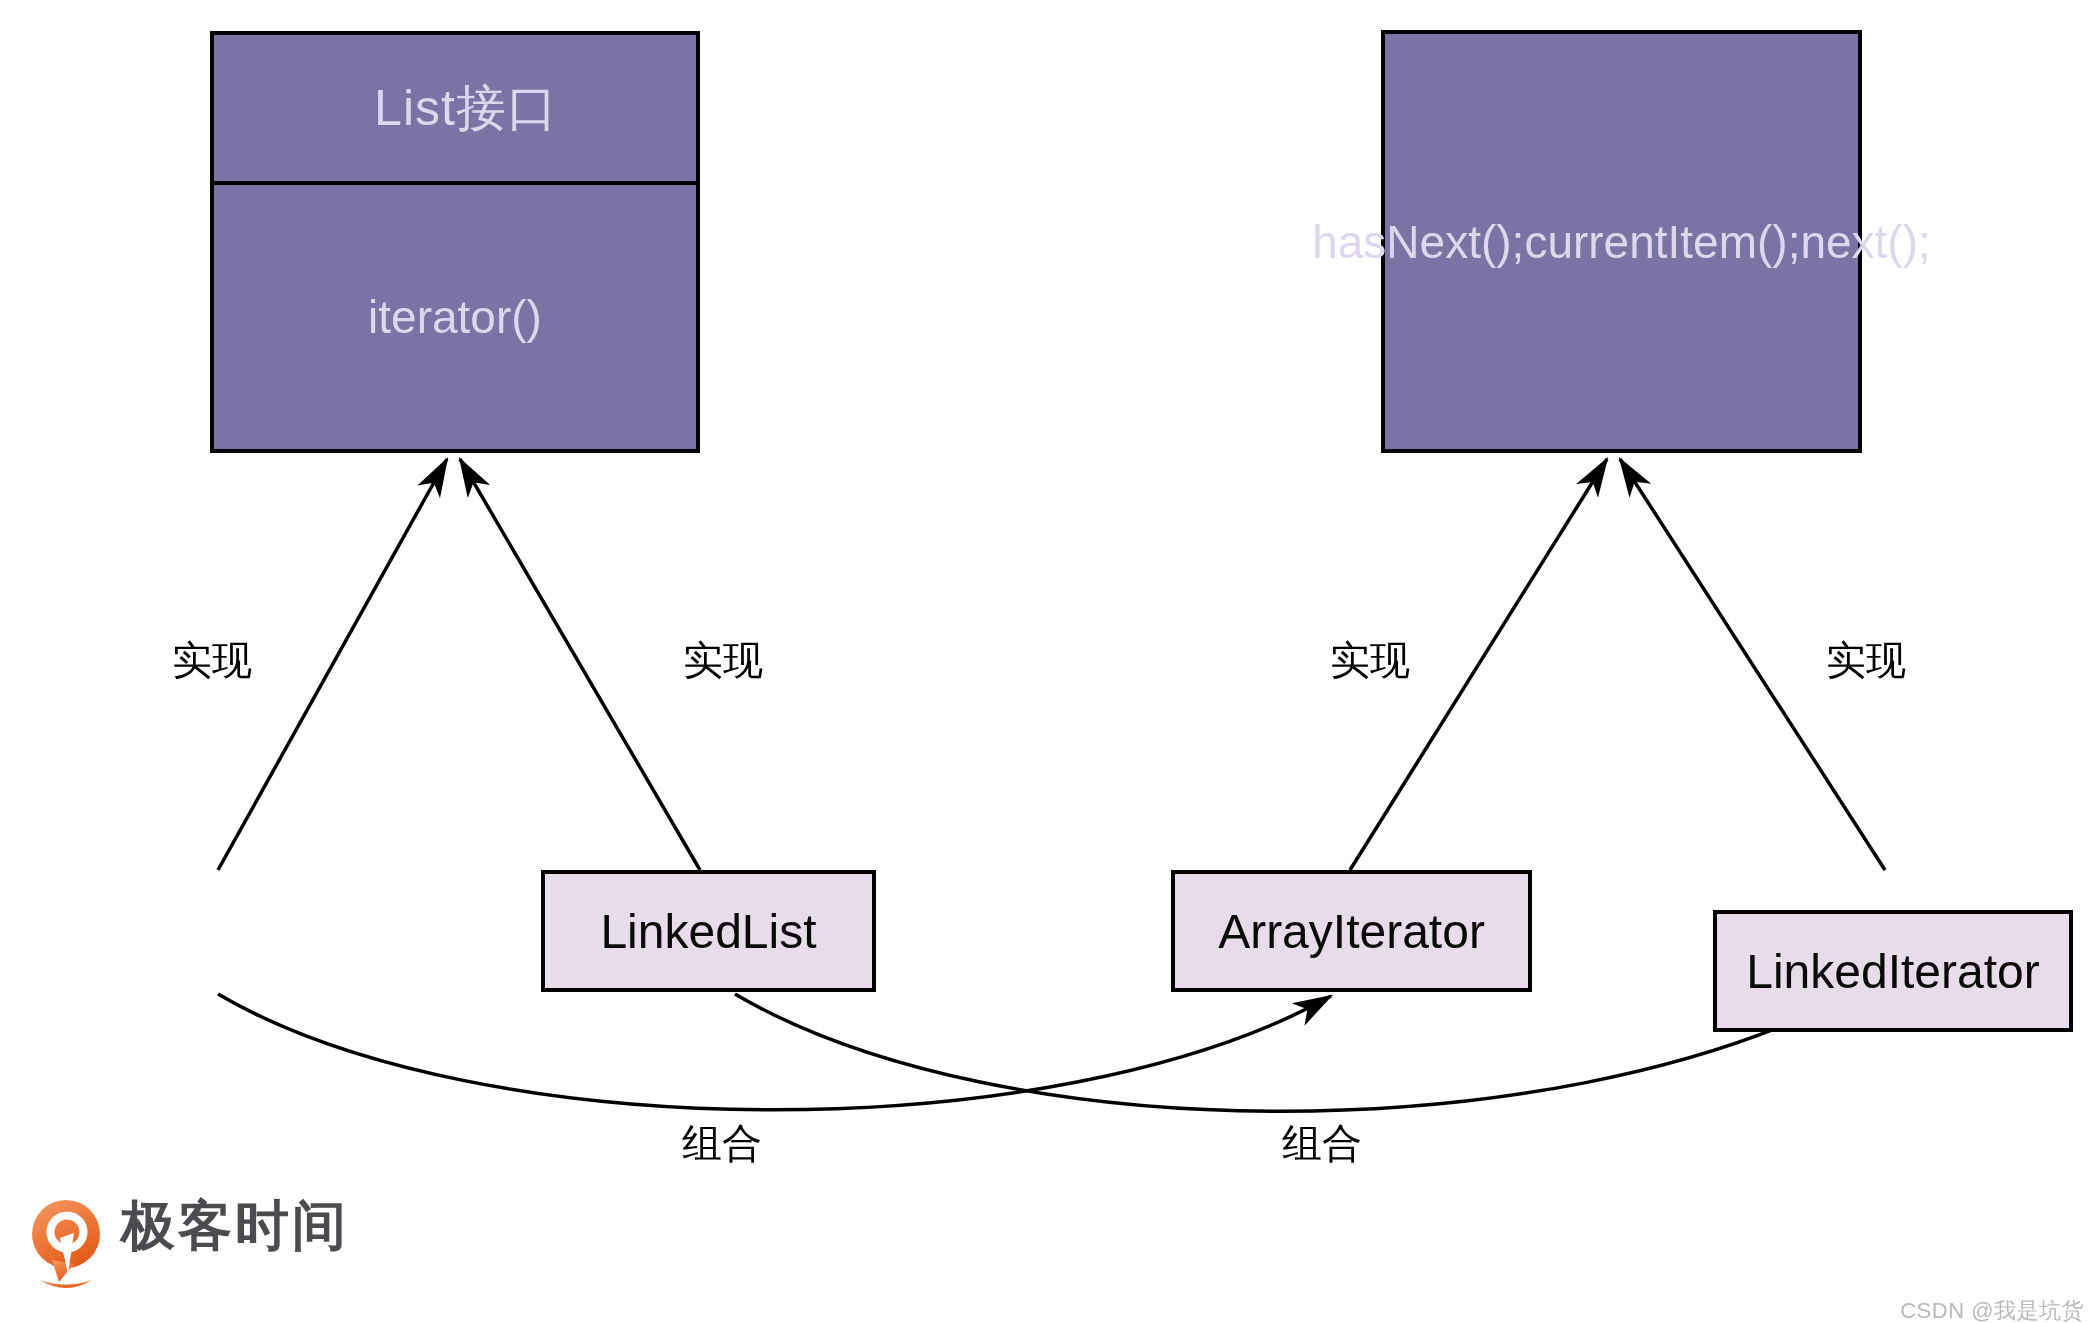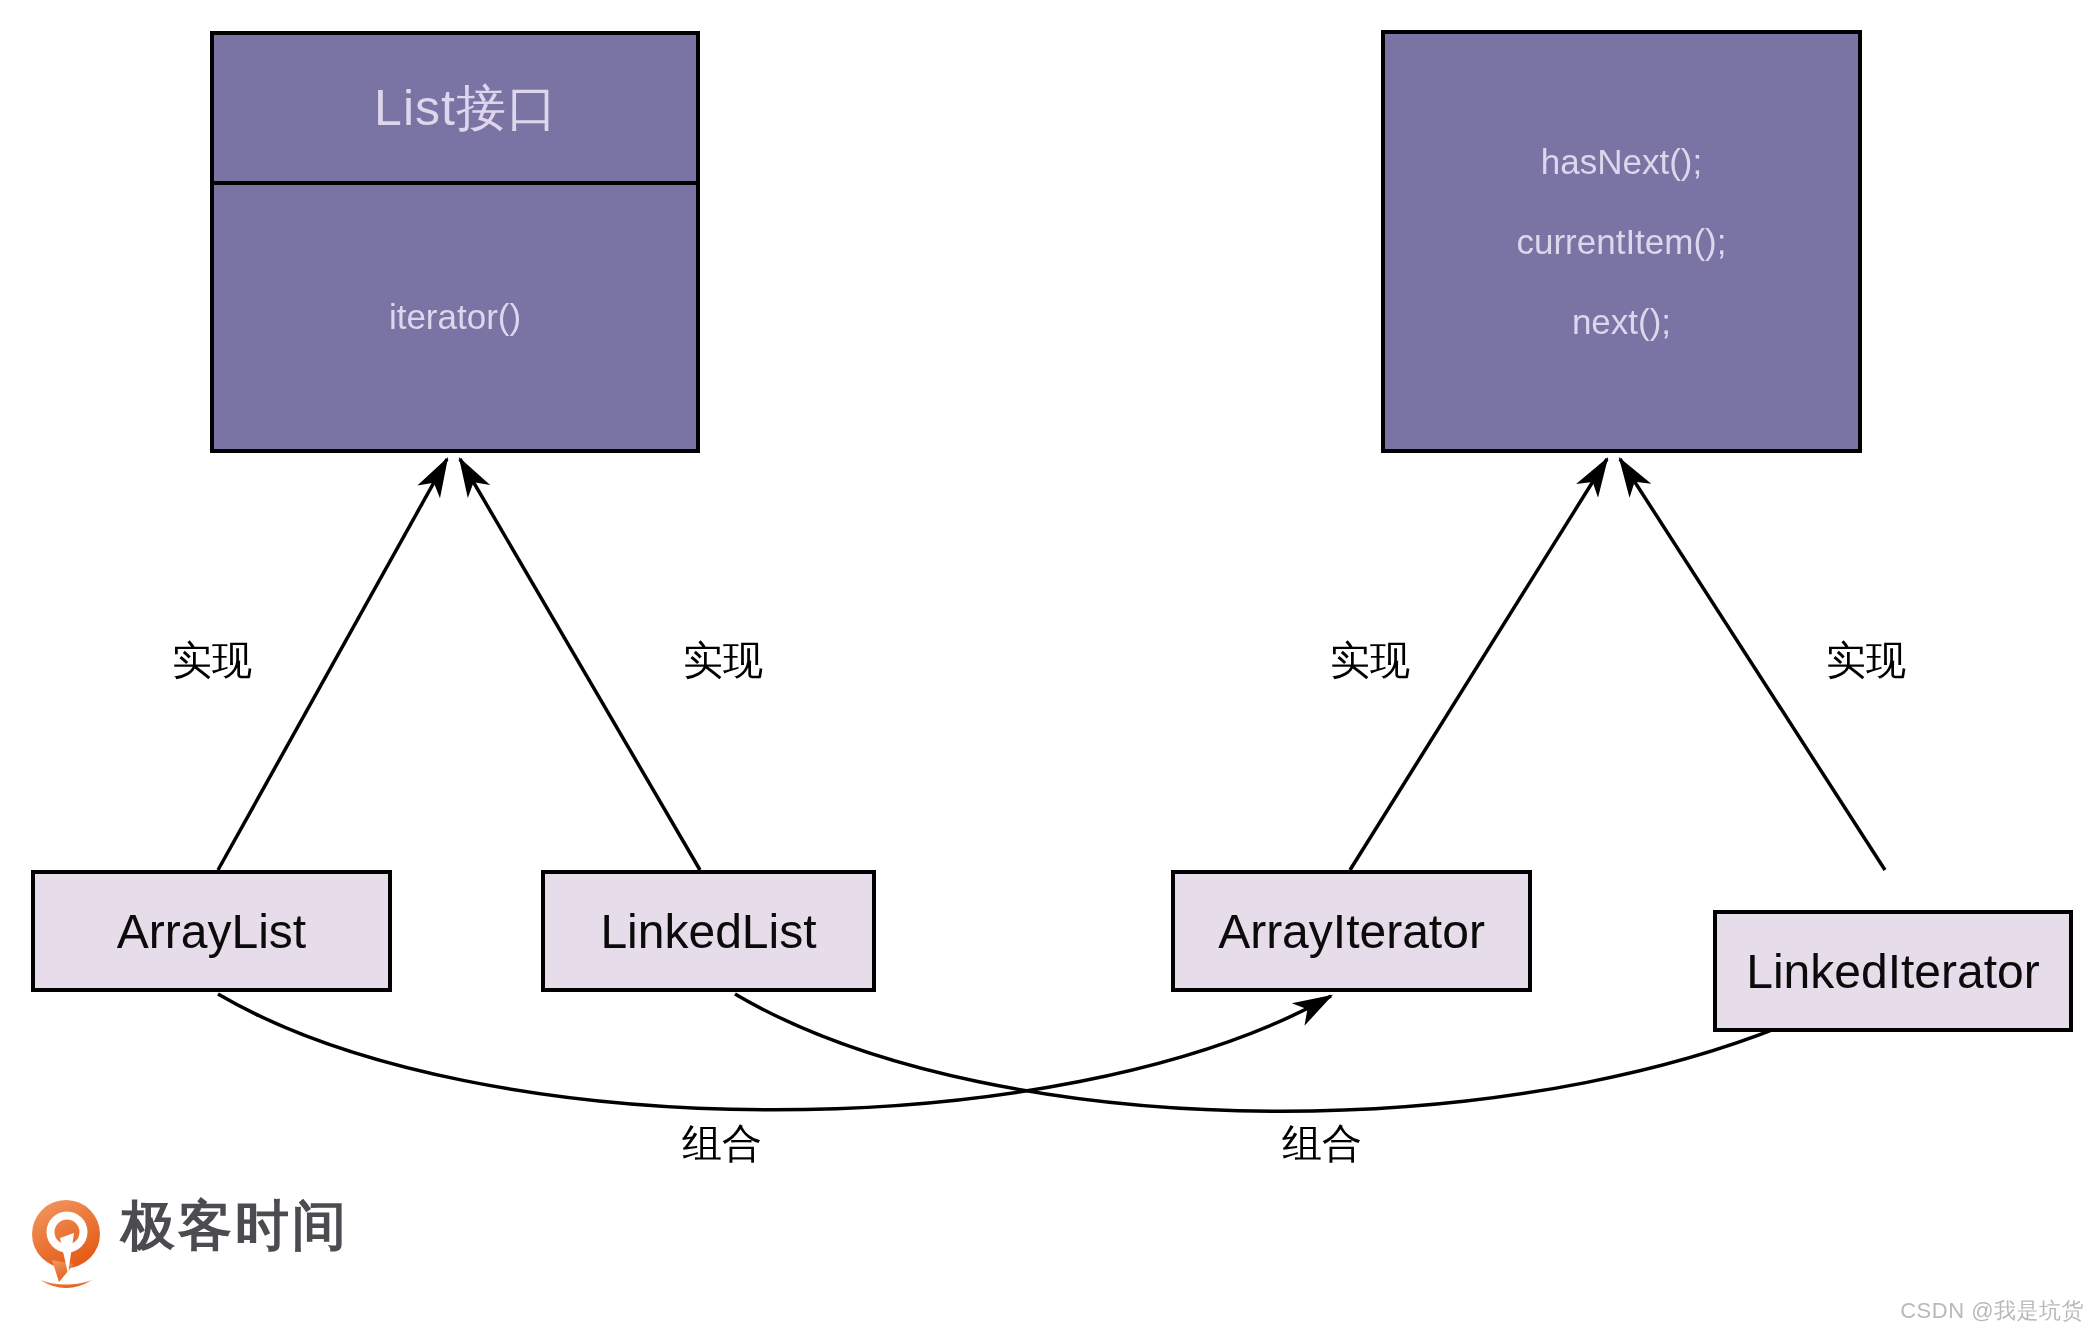--- a/index.html
+++ b/index.html
@@ -19,22 +19,22 @@
   .iface{
     position:absolute;box-sizing:border-box;border:4px solid var(--c-stroke);
     background:var(--c-interface_fill);display:flex;flex-direction:column;
   }
   .iface-title{
     box-sizing:border-box;border-bottom:4px solid var(--c-stroke);
     display:flex;align-items:center;justify-content:center;
     color:var(--c-interface_text);font-size:50px;letter-spacing:1px;
   }
   .iface-methods{
-    flex:1;display:flex;flex-direction:column;align-items:center;justify-content:center;
-    color:var(--c-interface_text);font-size:35px;
+    flex:1;display:flex;flex-direction:row;align-items:center;justify-content:center;
+    color:var(--c-interface_text);font-size:46px;
   }
   .iface-methods .method{height:80px;line-height:80px;text-align:center;}
   .cls{
     position:absolute;box-sizing:border-box;border:4px solid var(--c-stroke);
     background:var(--c-class_fill);display:flex;align-items:center;justify-content:center;
     color:#0b0b0b;font-size:48px;
   }
   .edge-label{
     position:absolute;transform:translate(-50%,-50%);
     color:#000;font-size:40px;font-weight:500;white-space:nowrap;
@@ -75,23 +75,20 @@
   </div>
 
   <div class="iface" style="left:1381px;top:30px;width:481px;height:423px;">
     <div class="iface-methods">
       <div class="method">hasNext();</div>
       <div class="method">currentItem();</div>
       <div class="method">next();</div>
     </div>
   </div>
 
-  <div class="cls" style="left:31px;top:870px;width:361px;height:122px;">
-    <span>ArrayList</span>
-  </div>
   <div class="cls" style="left:541px;top:870px;width:335px;height:122px;">
     <span>LinkedList</span>
   </div>
   <div class="cls" style="left:1171px;top:870px;width:361px;height:122px;">
     <span>ArrayIterator</span>
   </div>
   <div class="cls" style="left:1713px;top:870px;width:360px;height:122px;margin-top:40px;">
     <span>LinkedIterator</span>
   </div>
 

